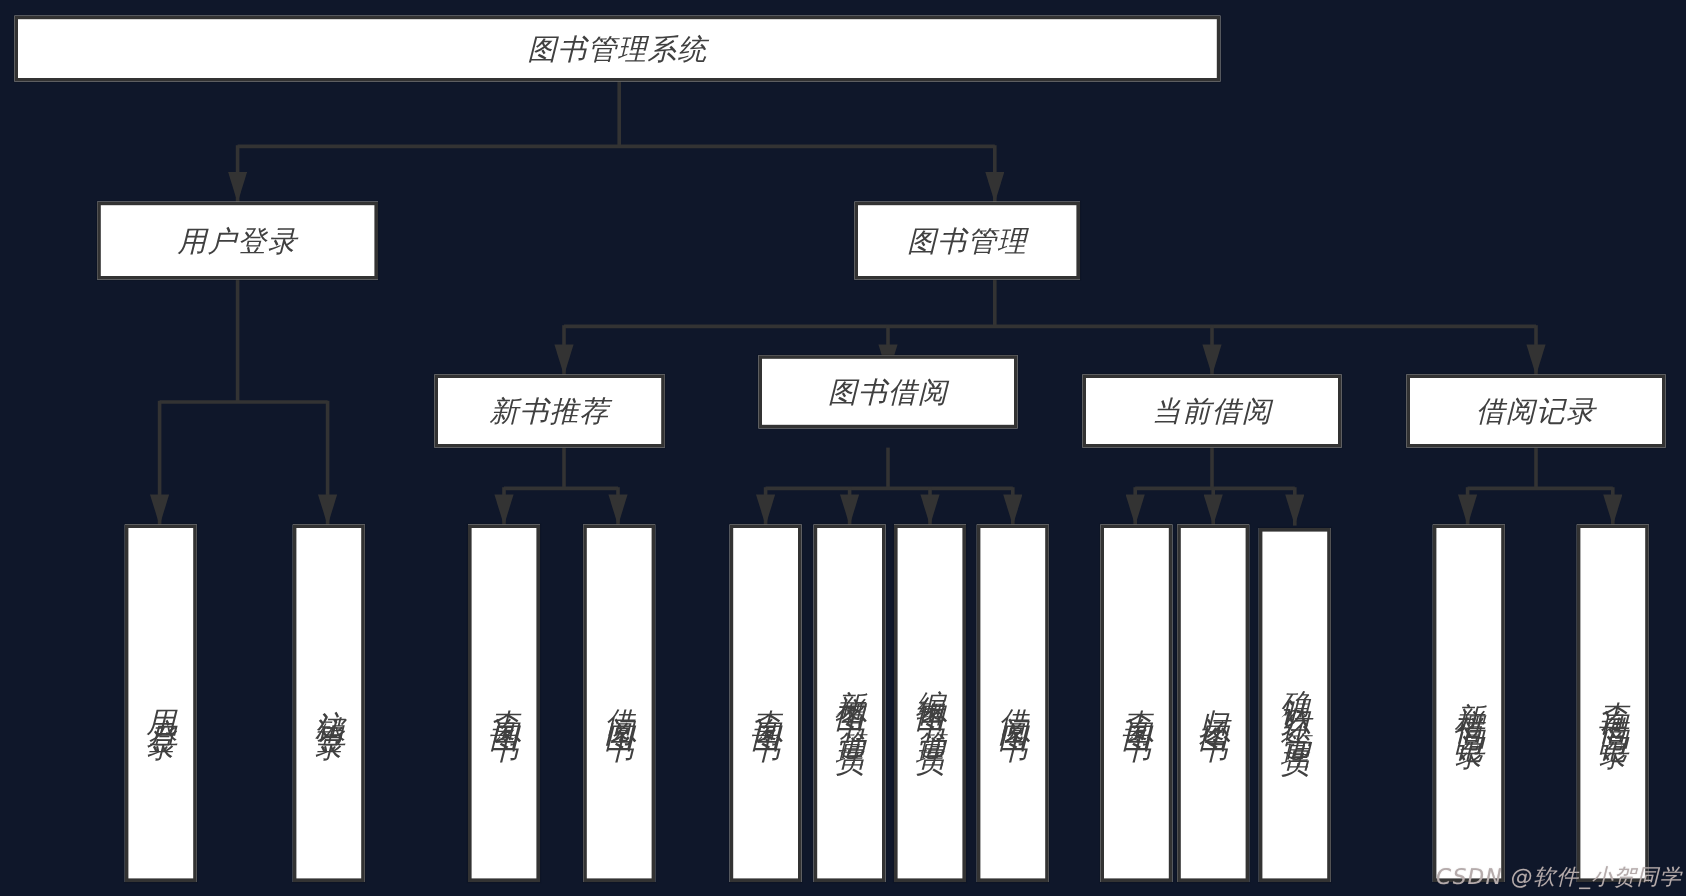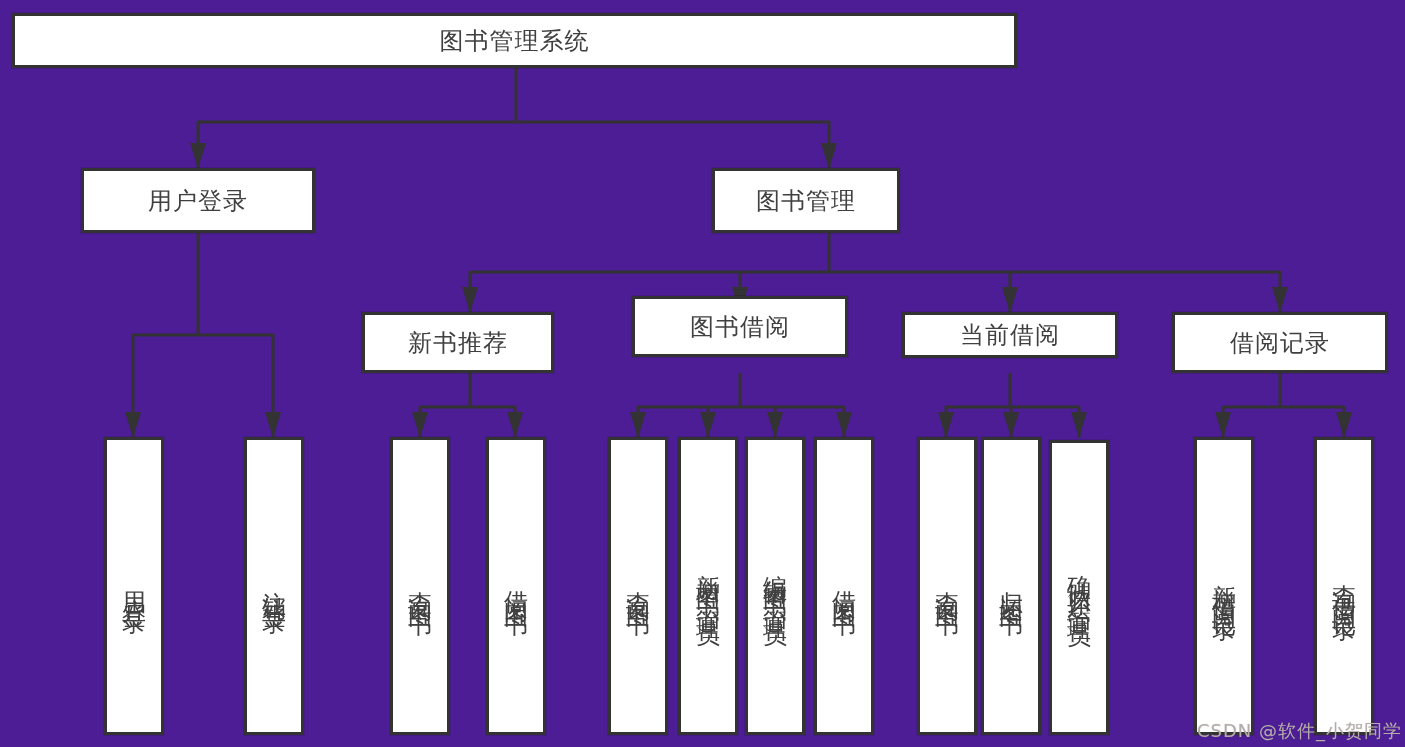--- a/index.html
+++ b/index.html
@@ -1,17 +1,17 @@
 <!DOCTYPE html>
 <html><head>
 <meta charset="utf-8">
 <style>
   html,body{margin:0;padding:0;background:#ffffff;}
   body{font-family:"DejaVu Sans","Liberation Sans",sans-serif;}
-  .stage{position:relative;width:1405px;height:747px;background:#4c1d95;overflow:hidden;}
+  .stage{position:relative;width:1405px;height:747px;background:#0f172a;overflow:hidden;font-style:italic;}
   .wires{position:absolute;left:0;top:0;width:1405px;height:747px;z-index:1;}
   .node{
     position:absolute;z-index:2;background:#ffffff;
     border:3px solid #333333;box-sizing:border-box;
     display:flex;align-items:center;justify-content:center;
     color:#404040;font-size:24px;letter-spacing:1px;
     box-shadow:0 0 0 1px rgba(0,0,0,0.10);
   }
   .node.v{
     writing-mode:vertical-rl;
@@ -91,21 +91,21 @@
     </g>
   </svg>
 
   <div class="node" style="left:12px;top:13px;width:1005px;height:55px;">图书管理系统</div>
 
   <div class="node" style="left:81px;top:168px;width:234px;height:65px;">用户登录</div>
   <div class="node" style="left:712px;top:168px;width:188px;height:65px;">图书管理</div>
 
   <div class="node" style="left:362px;top:312px;width:192px;height:61px;">新书推荐</div>
   <div class="node" style="left:632px;top:296px;width:216px;height:61px;">图书借阅</div>
-  <div class="node" style="left:902px;top:312px;width:216px;height:46px;">当前借阅</div>
+  <div class="node" style="left:902px;top:312px;width:216px;height:61px;">当前借阅</div>
   <div class="node" style="left:1172px;top:312px;width:216px;height:61px;">借阅记录</div>
 
   <div class="node v" style="left:104px;top:437px;width:60px;height:298px;">用户登录</div>
   <div class="node v" style="left:244px;top:437px;width:60px;height:298px;">注销登录</div>
 
   <div class="node v" style="left:390px;top:437px;width:60px;height:298px;">查询图书</div>
   <div class="node v" style="left:486px;top:437px;width:60px;height:298px;">借阅图书</div>
 
   <div class="node v" style="left:608px;top:437px;width:60px;height:298px;">查询图书</div>
   <div class="node v" style="left:678px;top:437px;width:60px;height:298px;">新增图书（管理员）</div>

